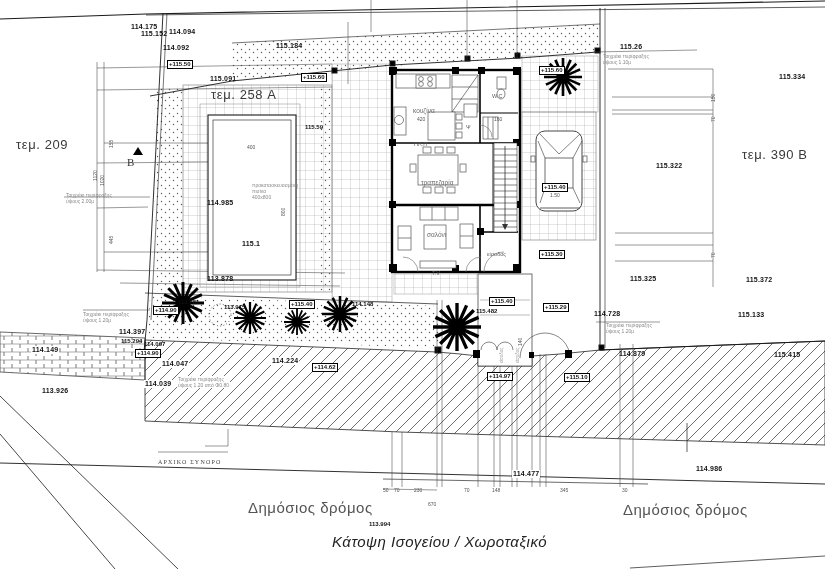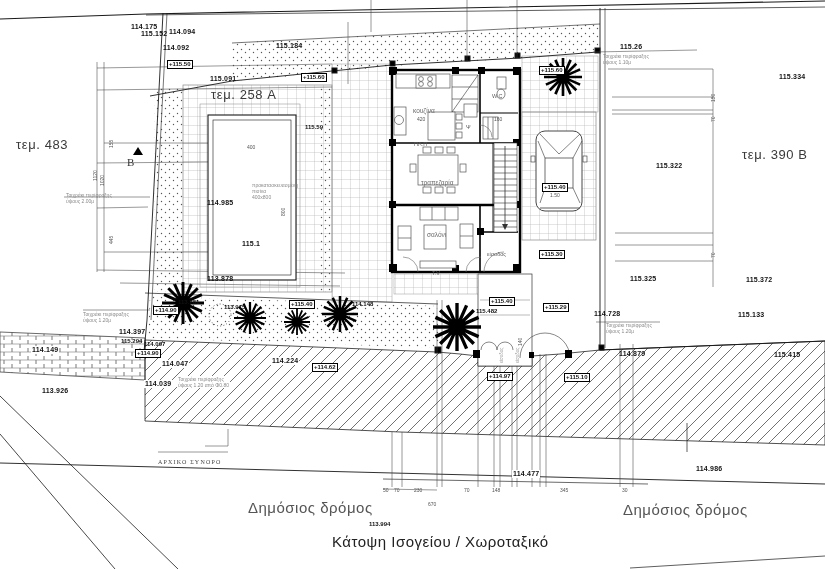--- a/index.html
+++ b/index.html
@@ -247,21 +247,21 @@
 </svg>
 
 <div id="labels">
       <div class="lbl elev" style="left: 131px; top: 7px;">114.175</div>
       <div class="lbl elev" style="left: 141px; top: 14px;">115.152</div>
       <div class="lbl elev" style="left: 169px; top: 12px;">114.094</div>
       <div class="lbl elev" style="left: 163px; top: 28px;">114.092</div>
       <div class="lbl box" style="left: 167px; top: 44px;">+115.50</div>
       <div class="lbl elev" style="left: 210px; top: 59px;">115.091</div>
       <div class="lbl parcel" style="left: 211px; top: 72px;">τεμ. 258 A</div>
-      <div class="lbl parcel" style="left: 16px; top: 122px;">τεμ. 483</div>
+      <div class="lbl parcel" style="left: 16px; top: 122px;">τεμ. 209</div>
       <div class="lbl blabel" style="left: 127px; top: 140px;">B</div>
       <div class="lbl elev" style="left: 276px; top: 26px;">115.184</div>
       <div class="lbl box" style="left: 301px; top: 57px;">+115.60</div>
       <div class="lbl elev" style="left: 620px; top: 27px;">115.26</div>
       <div class="lbl note" style="left: 603px; top: 37px;">
         <div>Τοιχράκι περίφραξης</div>
         <div>ύψους 1.10μ</div>
       </div>
       <div class="lbl elev" style="left: 779px; top: 57px;">115.334</div>
       <div class="lbl box" style="left: 539px; top: 50px;">+115.60</div>
@@ -352,15 +352,15 @@
       <div class="lbl dim" style="left: 428px; top: 486px;">670</div>
       <div class="lbl vdim" style="left: 93px; top: 165px;">1120</div>
       <div class="lbl vdim" style="left: 100px; top: 170px;">1020</div>
       <div class="lbl vdim" style="left: 109px; top: 132px;">155</div>
       <div class="lbl vdim" style="left: 109px; top: 228px;">445</div>
       <div class="lbl vdim" style="left: 711px; top: 86px;">150</div>
       <div class="lbl vdim" style="left: 711px; top: 106px;">70</div>
       <div class="lbl vdim" style="left: 711px; top: 242px;">70</div>
     </div>
 
-<div class="lbl title" style="left:332px;top:534px;">Κάτοψη  Ισογείου / Χωροταξικό</div>
+<div class="lbl title" style="left:332px;top:534px;font-style:italic;">Κάτοψη  Ισογείου / Χωροταξικό</div>
 
 </div>
 
 </body></html>

